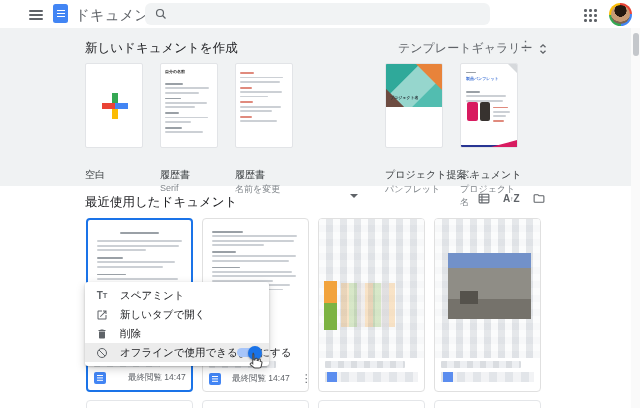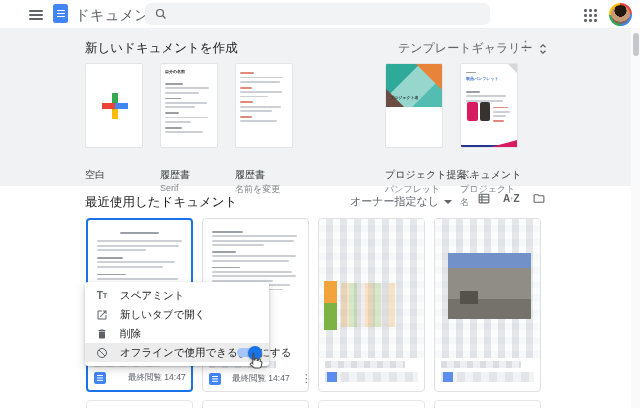--- a/index.html
+++ b/index.html
@@ -243,21 +243,20 @@
         </div>
       </div>
       <div class="tname">ドキュメント</div>
       <div class="tsub">プロジェクト名</div>
     </div>
   </div>
 
   <div class="sec-title" style="left:85px;top:194px;">最近使用したドキュメント</div>
 
   <div class="owner-filter">
-    <span>オーナー指定なし</span>
     <span class="caret"></span>
   </div>
 
   <div class="view-icons">
     <span class="vicon">
       <svg width="14" height="13" viewBox="0 0 24 24" fill="none" stroke="#5f6368" stroke-width="2">
           <rect x="3" y="4" width="18" height="16" rx="1.5"></rect>
           <line x1="3" y1="9.3" x2="21" y2="9.3"></line>
           <line x1="3" y1="14.6" x2="21" y2="14.6"></line>
           <line x1="8.2" y1="4" x2="8.2" y2="20"></line>

